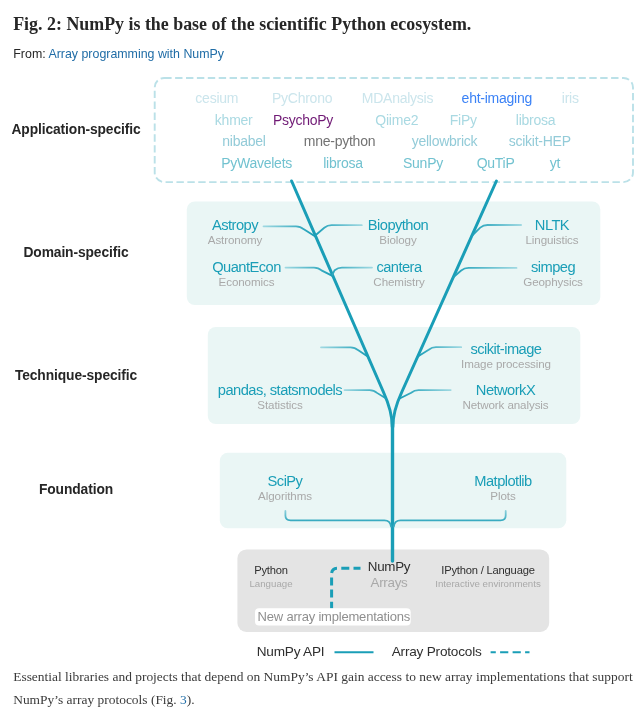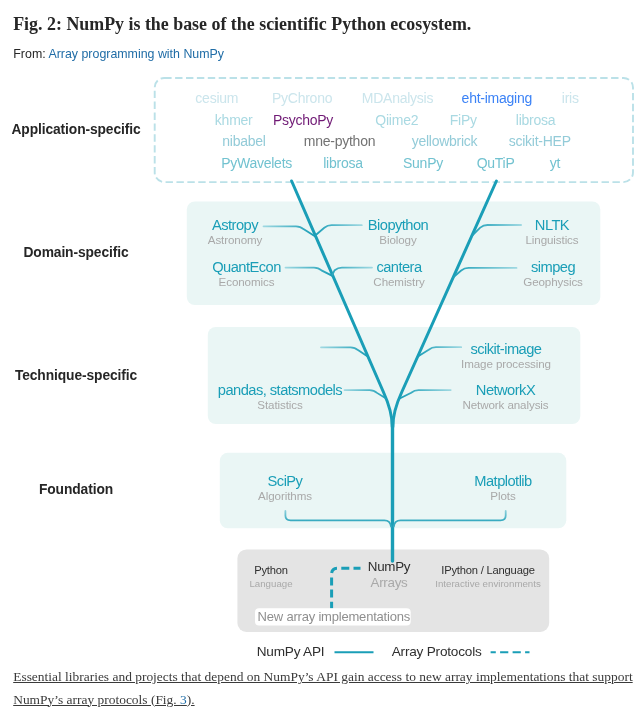--- a/index.html
+++ b/index.html
@@ -22,21 +22,21 @@
   .corenode .nm{color:#2f2f2f;font-weight:normal;font-size:11.2px;letter-spacing:-0.2px;
      line-height:14px;display:block;}
   .corenode .fl{color:#a9a9a9;font-size:9.7px;letter-spacing:0px;line-height:14px;display:block;}
   #np-node .nm{font-size:13.4px;letter-spacing:-0.3px;line-height:16px;}
   #np-node .fl{font-size:13.4px;letter-spacing:-0.3px;color:#a9a9a9;line-height:16px;}
   #badge{position:absolute;color:#8f8f8f;font-size:13px;letter-spacing:-0.2px;
      line-height:13px;text-align:center;white-space:nowrap;}
   .legtxt{position:absolute;font-size:13.6px;letter-spacing:-0.2px;line-height:14px;
      color:#2f2f2f;white-space:nowrap;text-align:right;}
   #caption{position:absolute;left:13.2px;top:665.8px;width:624px;font-family:"Liberation Serif",serif;
-     font-size:13.45px;line-height:22.7px;color:#3a3a3a;text-decoration:underline;}
+     font-size:13.45px;line-height:22.7px;color:#3a3a3a;}
   #caption .lnk{color:#1f6ca6;}
 </style>
 </head>
 <body>
 
 <div id="root">
 <div id="fig-caption"><span>Fig. 2:</span> <span>NumPy is the base of the scientific Python ecosystem.</span></div>
 <div id="fig-source"><span>From:</span> <span class="lnk">Array programming with NumPy</span></div>
 <svg id="svgroot" width="641" height="715" viewBox="0 0 641 715">
 <defs>

